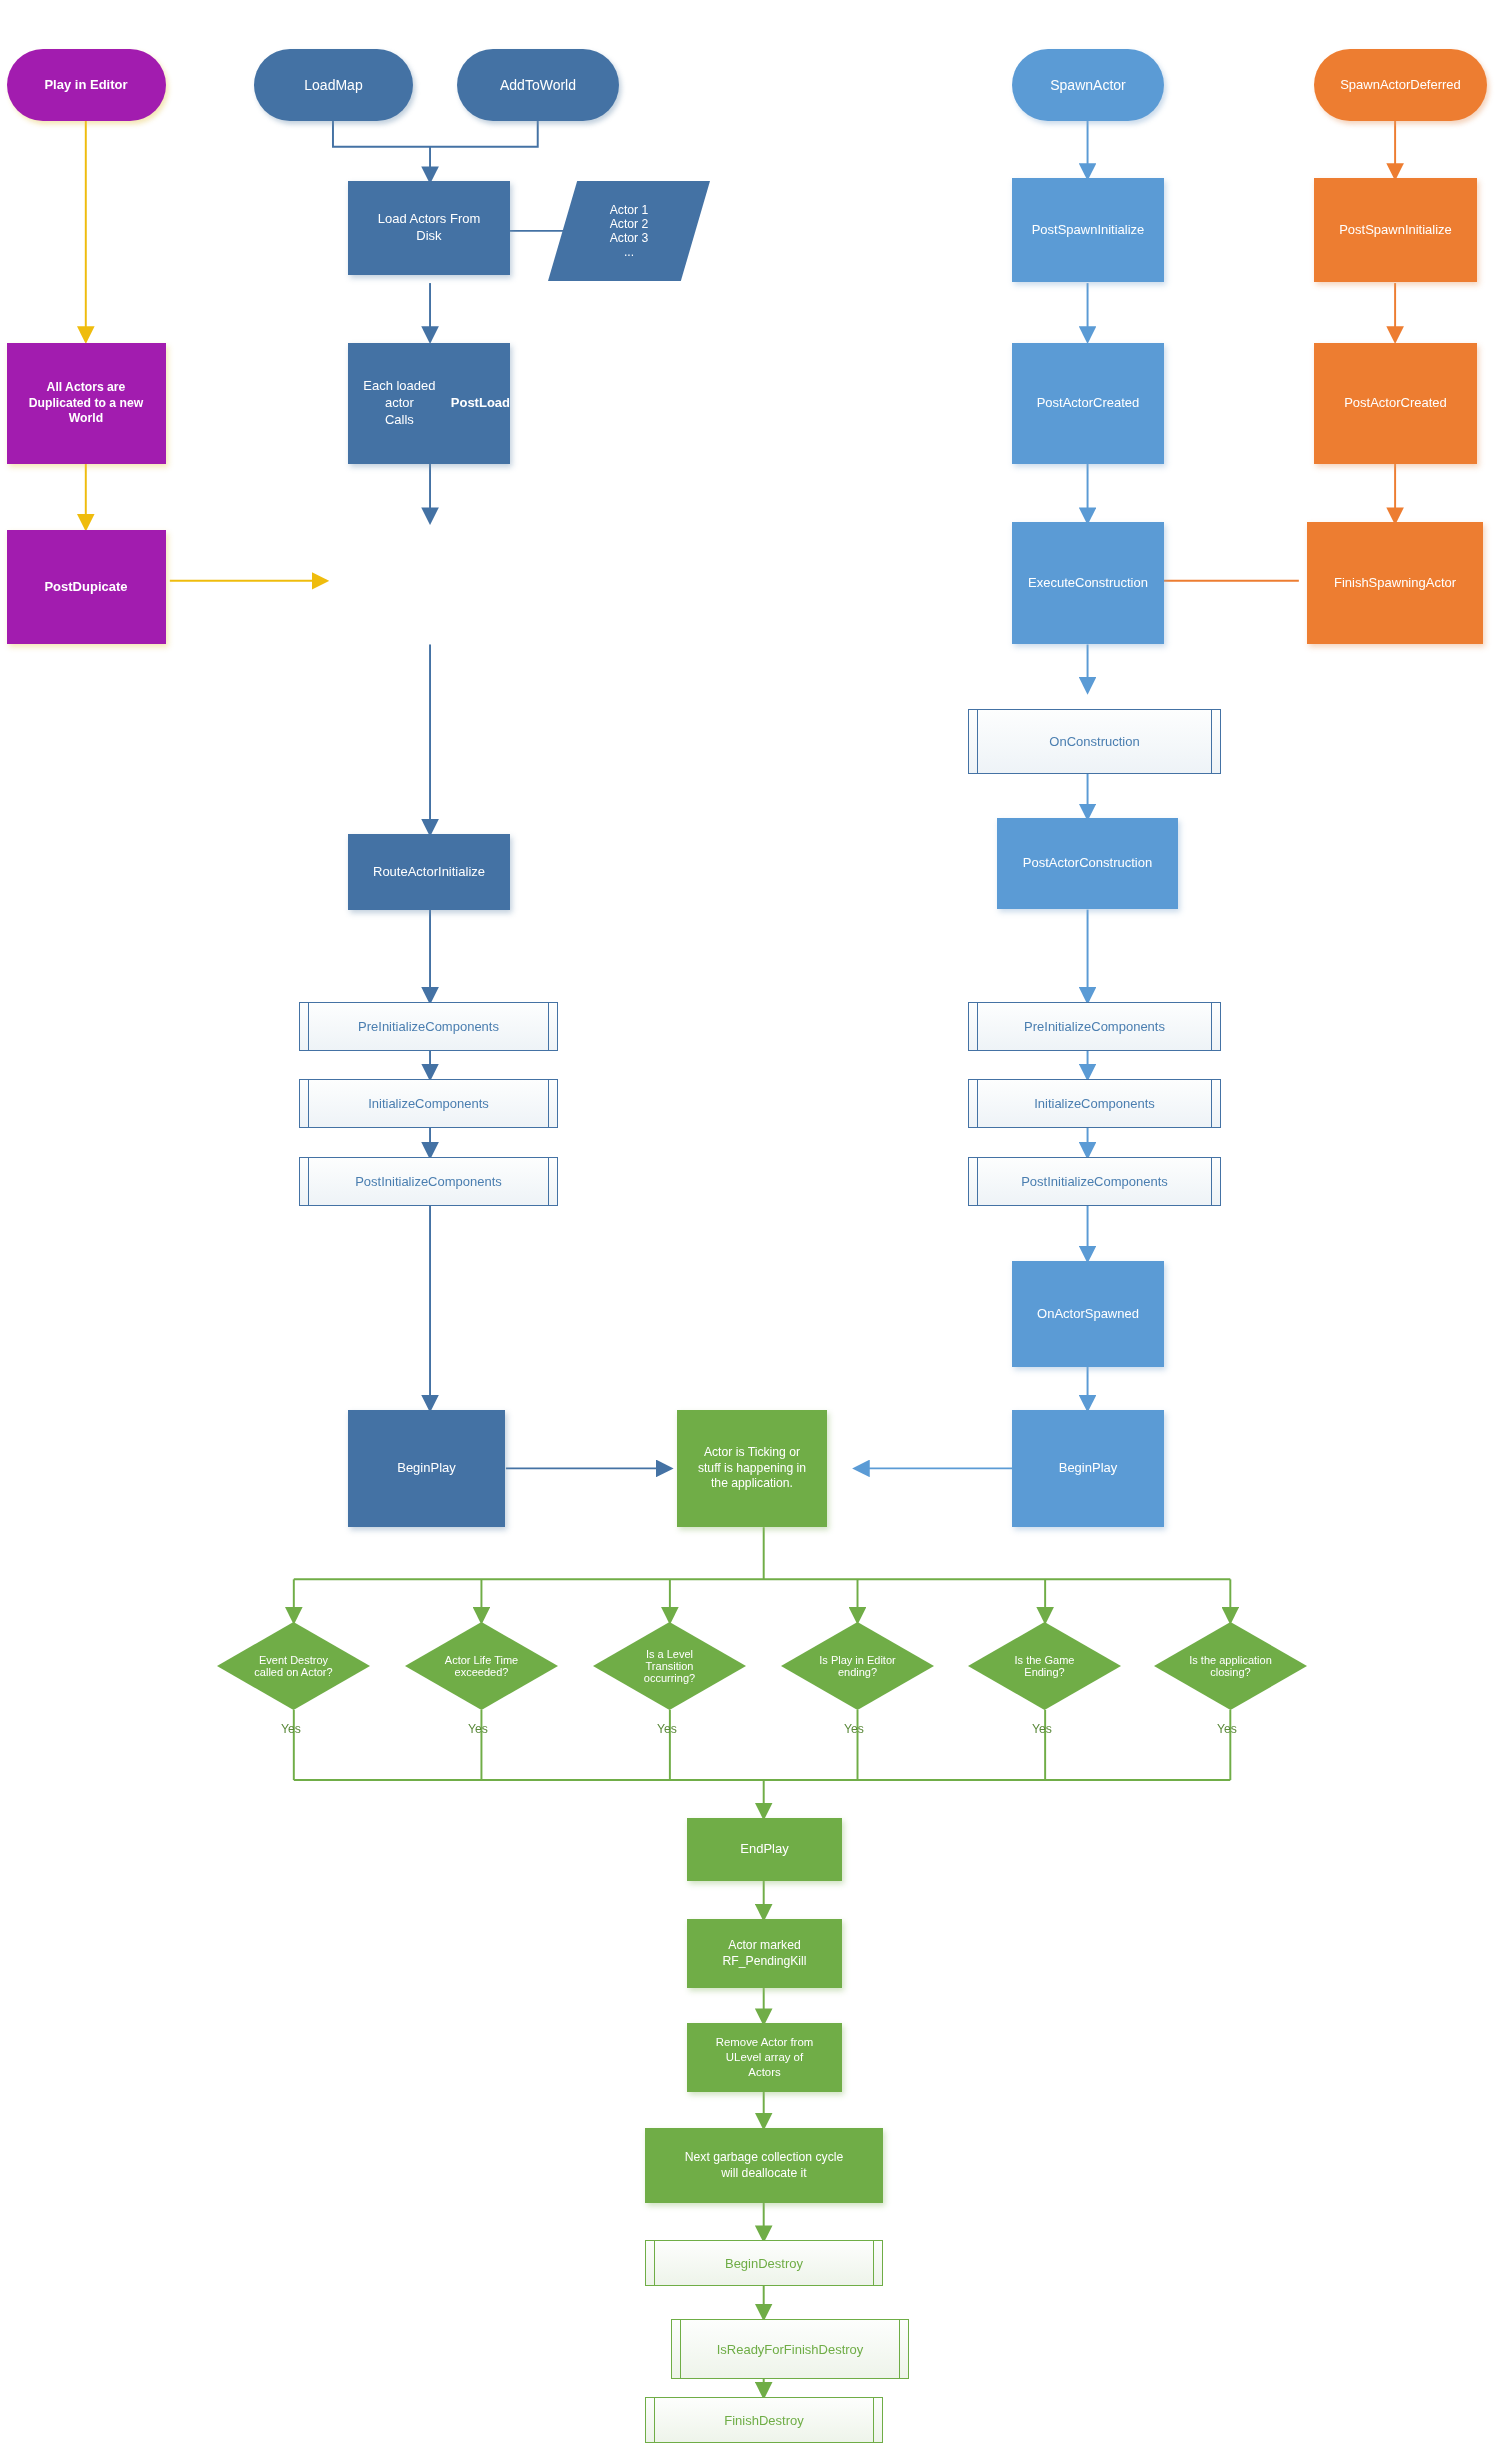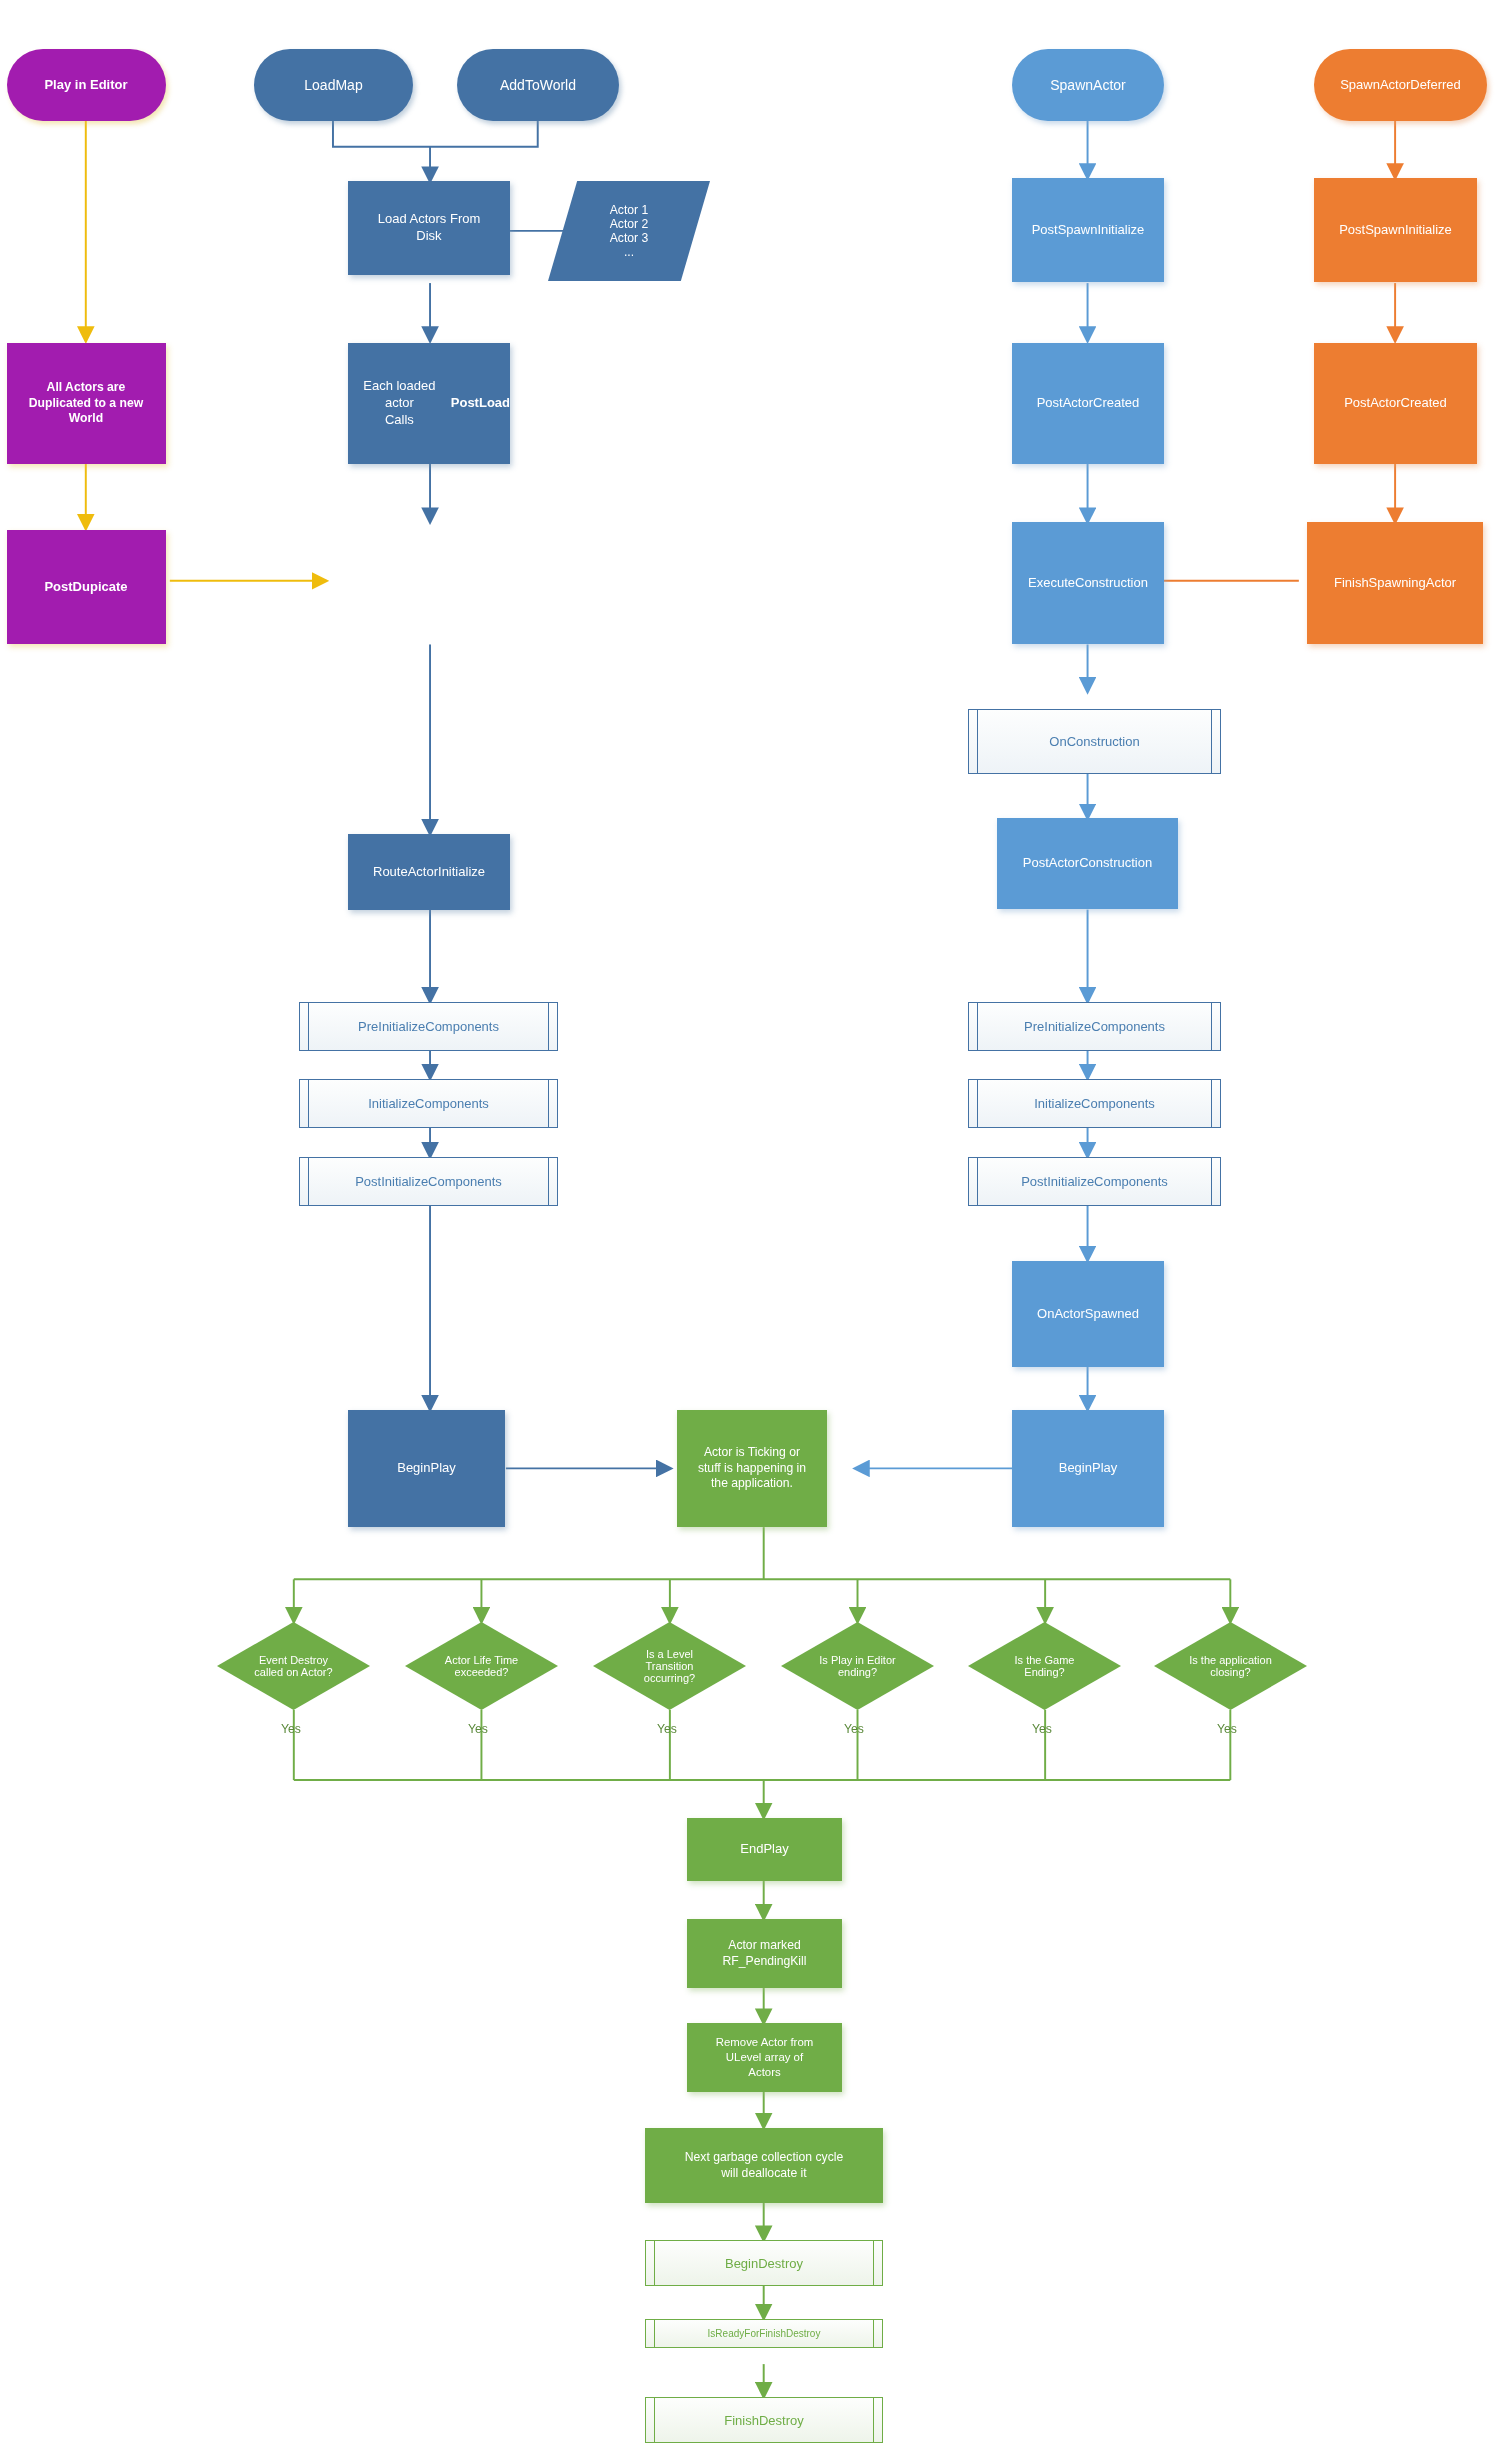--- a/index.html
+++ b/index.html
@@ -272,18 +272,18 @@
 
   <div class="node f-green" style="left:687px;top:2023px;width:155px;height:69px;font-size:11.4px;">Remove Actor from
 ULevel array of
 Actors</div>
 
   <div class="node f-green" style="left:645px;top:2128px;width:238px;height:75px;font-size:12.2px;">Next garbage collection cycle
 will deallocate it</div>
 
   <div class="predef g" style="left:645px;top:2240px;width:238px;height:46px;font-size:13px;">BeginDestroy</div>
 
-  <div class="predef g" style="left:645px;top:2319px;width:238px;height:29px;font-size:10px;">IsReadyForFinishDestroy</div>
+  <div class="predef g" style="left:671px;top:2319px;width:238px;height:60px;font-size:13px;">IsReadyForFinishDestroy</div>
 
   <div class="predef g" style="left:645px;top:2397px;width:238px;height:46px;font-size:13px;">FinishDestroy</div>
 
 </div>
 
 
 </body></html>

